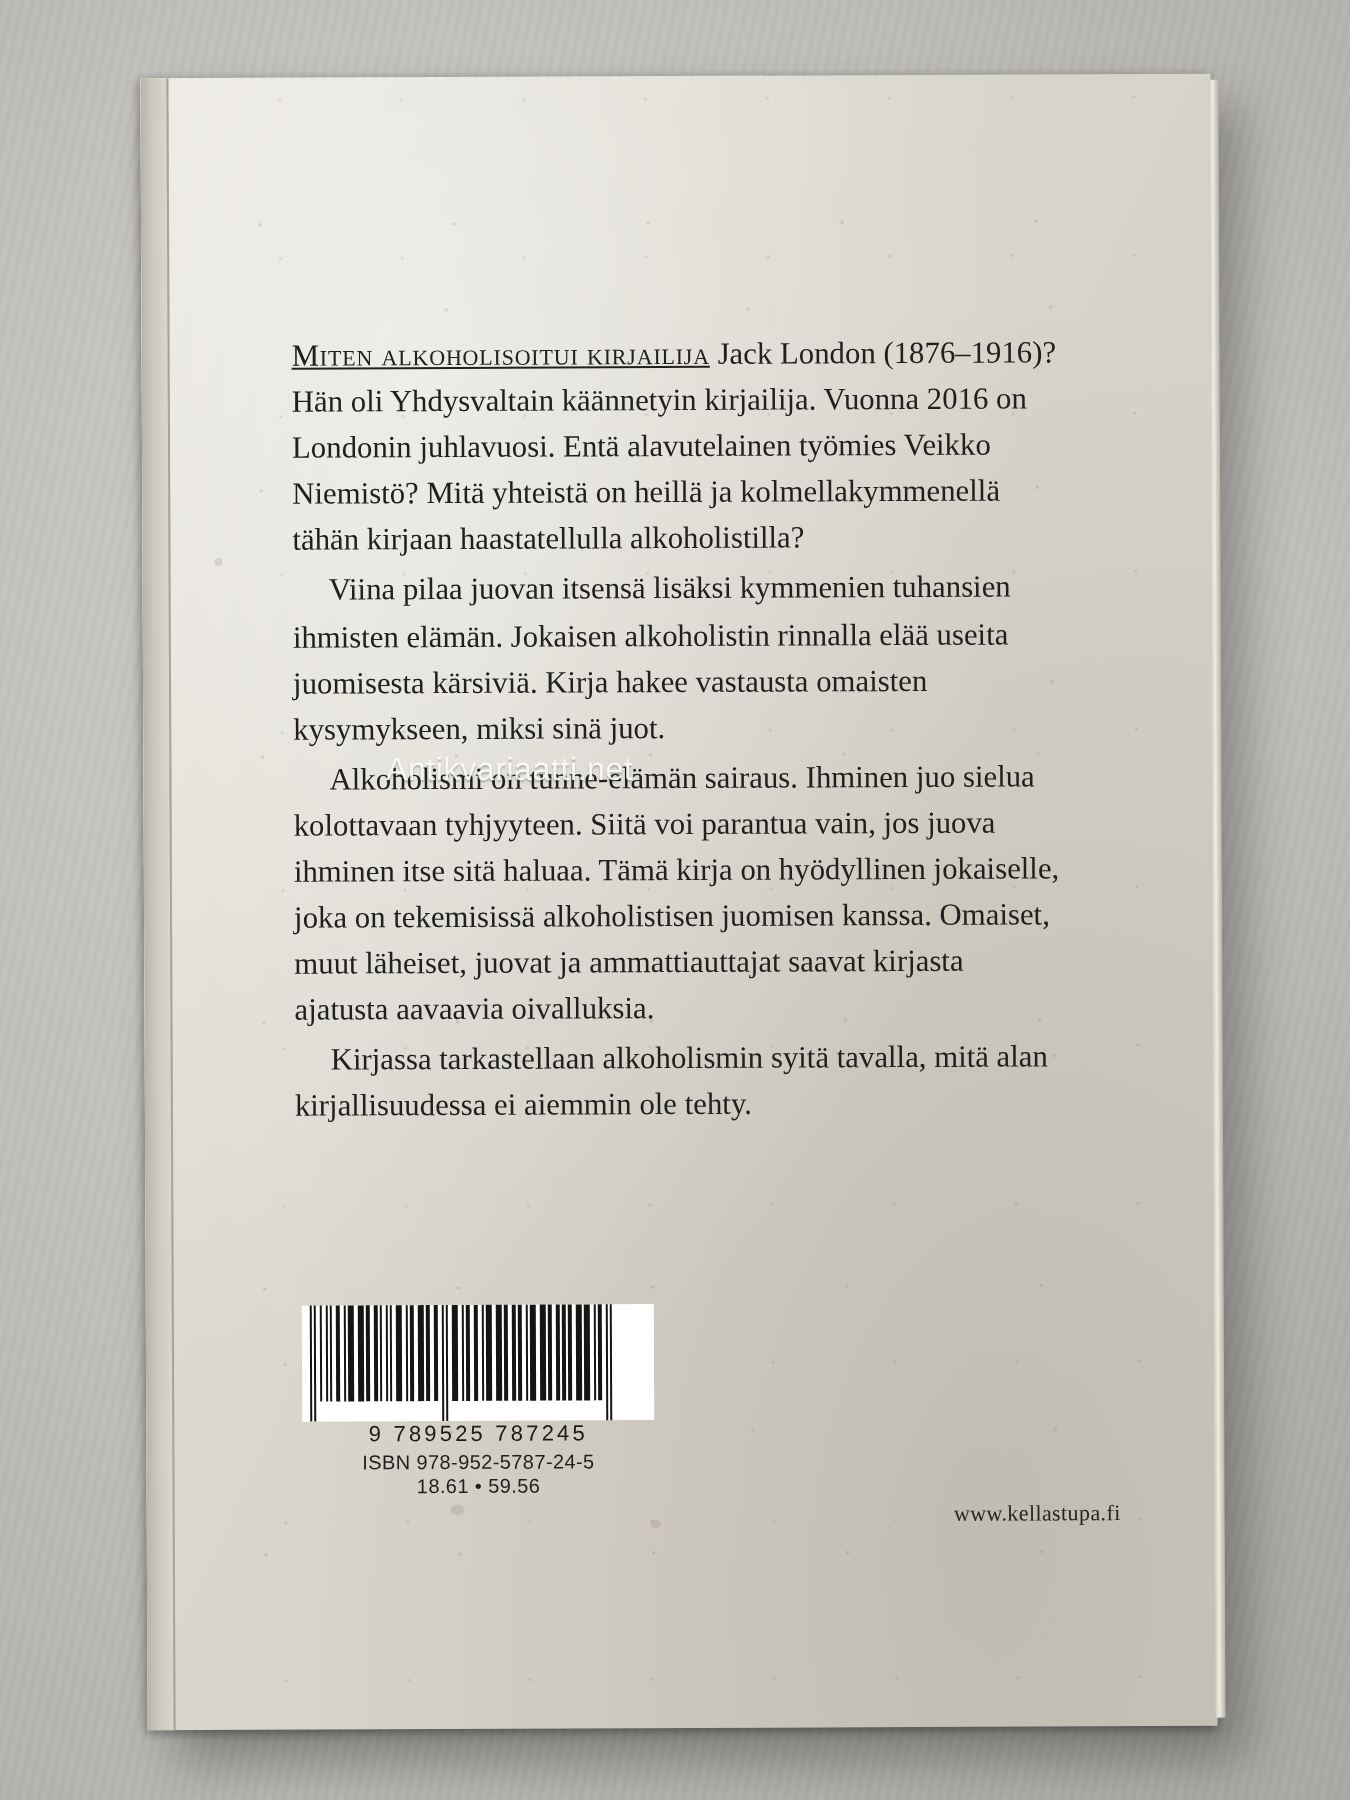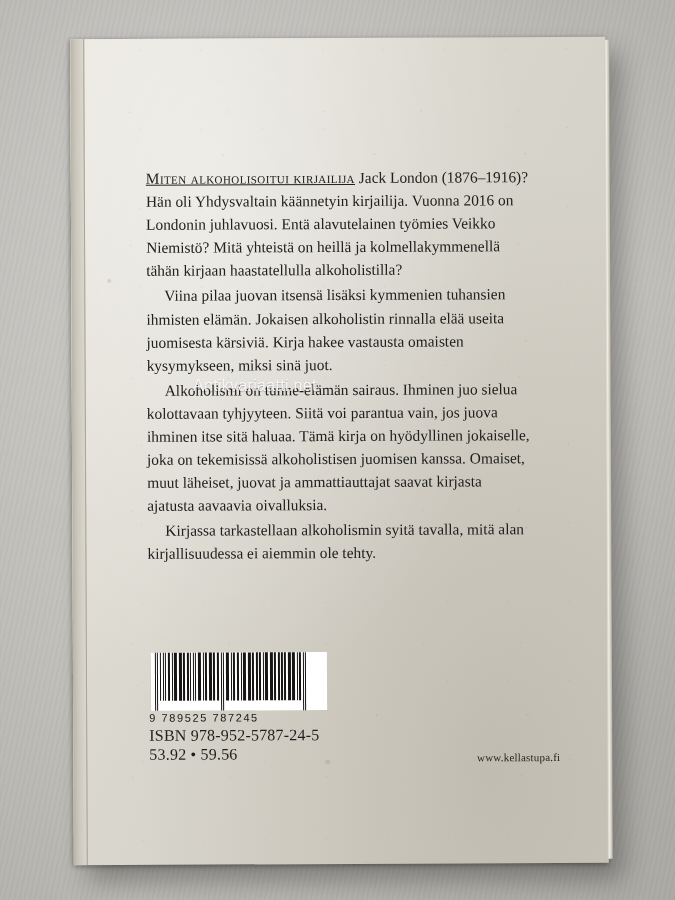--- a/index.html
+++ b/index.html
@@ -108,20 +108,21 @@
     letter-spacing: 0.4px;
     text-decoration: underline;
   }
 
   
   #barcode-area {
     position: absolute;
     left: 76px;
     top: 614px;
     width: 180px;
+    text-align: center;
   }
   #barcode {
     position: relative;
     height: 58px;
     width: 176px;
     margin: 0 auto;
     background: #fff;
   }
   #barcode .bar {
     position: absolute;
@@ -132,22 +133,22 @@
   #barcode .bar.tall { bottom: 0px; }
   #barcode-digits {
     font-family: "Liberation Sans", sans-serif;
     font-size: 11px;
     letter-spacing: 1.6px;
     color: #1a1a18;
     margin-top: 1px;
     white-space: nowrap;
   }
   #isbn-line, #price-line {
-    font-family: Liberation Serif, serif;
-    font-size: 16px;
+    font-family: Liberation Sans, sans-serif;
+    font-size: 10px;
     color: #201f1d;
     letter-spacing: 0.2px;
     margin-top: 3px;
   }
   #price-line { margin-top: 1px; }
 
   
   #publisher-url {
     position: absolute;
     right: 48px;
@@ -246,19 +247,19 @@
         <div class="bar" style="left: 133px; width: 2px;"></div>
         <div class="bar" style="left: 137px; width: 3px;"></div>
         <div class="bar" style="left: 141px; width: 3px;"></div>
         <div class="bar" style="left: 146px; width: 1px;"></div>
         <div class="bar" style="left: 148px; width: 2px;"></div>
         <div class="bar tall" style="left: 152px; width: 1px;"></div>
         <div class="bar tall" style="left: 154px; width: 1px;"></div>
       </div>
     <div id="barcode-digits">9 789525 787245</div>
     <div id="isbn-line">ISBN 978-952-5787-24-5</div>
-    <div id="price-line">53.92 • 59.56</div>
+    <div id="price-line">18.61 • 59.56</div>
   </div>
 
   <div id="publisher-url">www.kellastupa.fi</div>
 </div>
 
 <div id="watermark">Antikvariaatti.net</div>
 
 </body></html>

